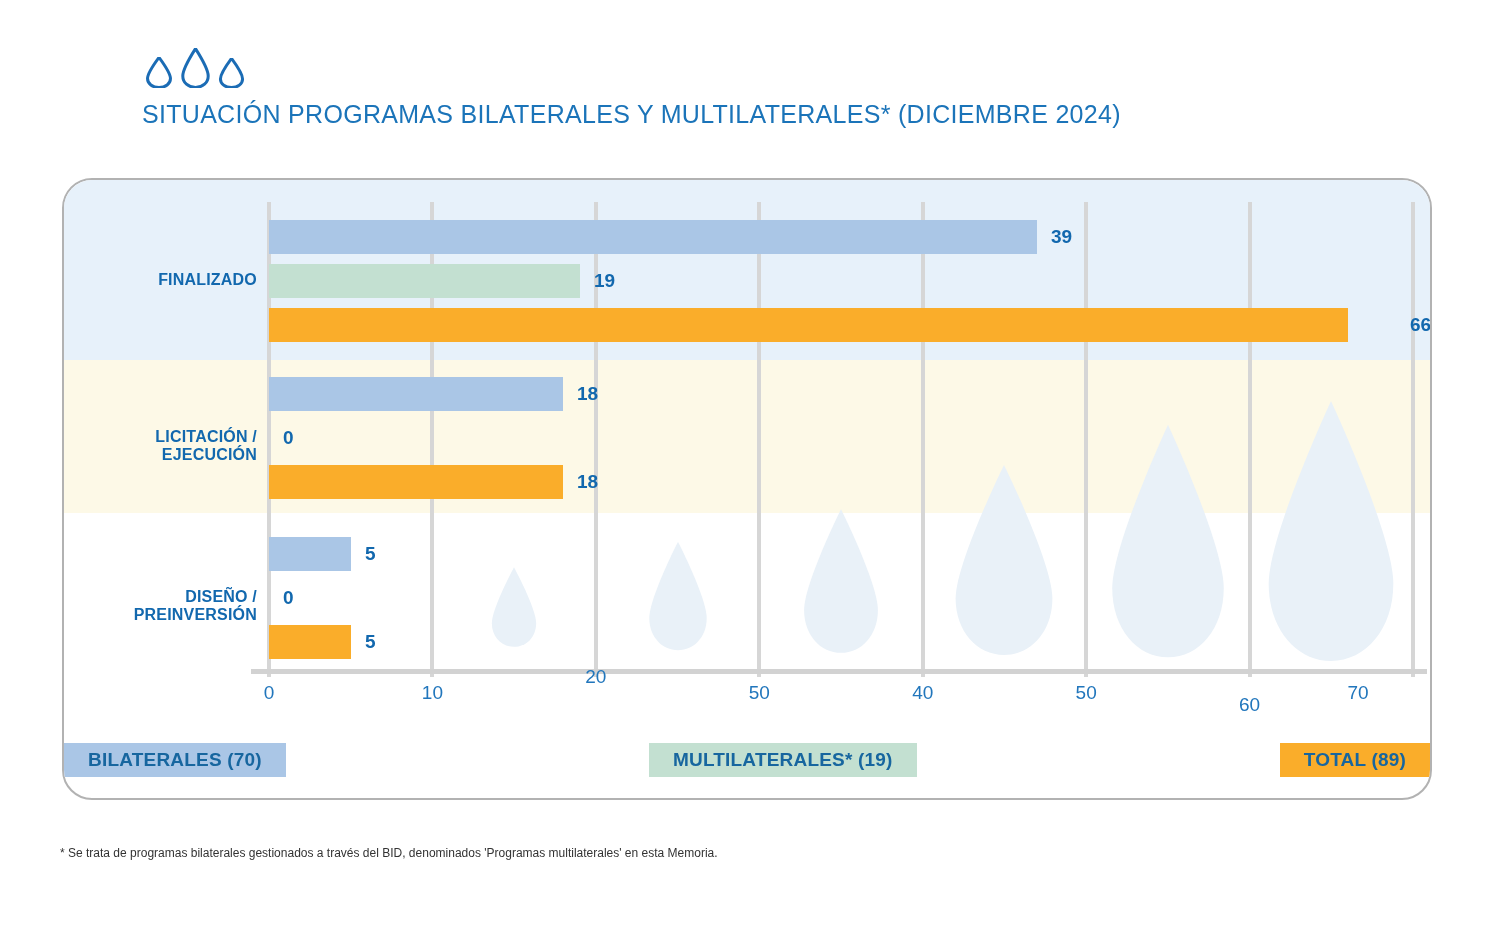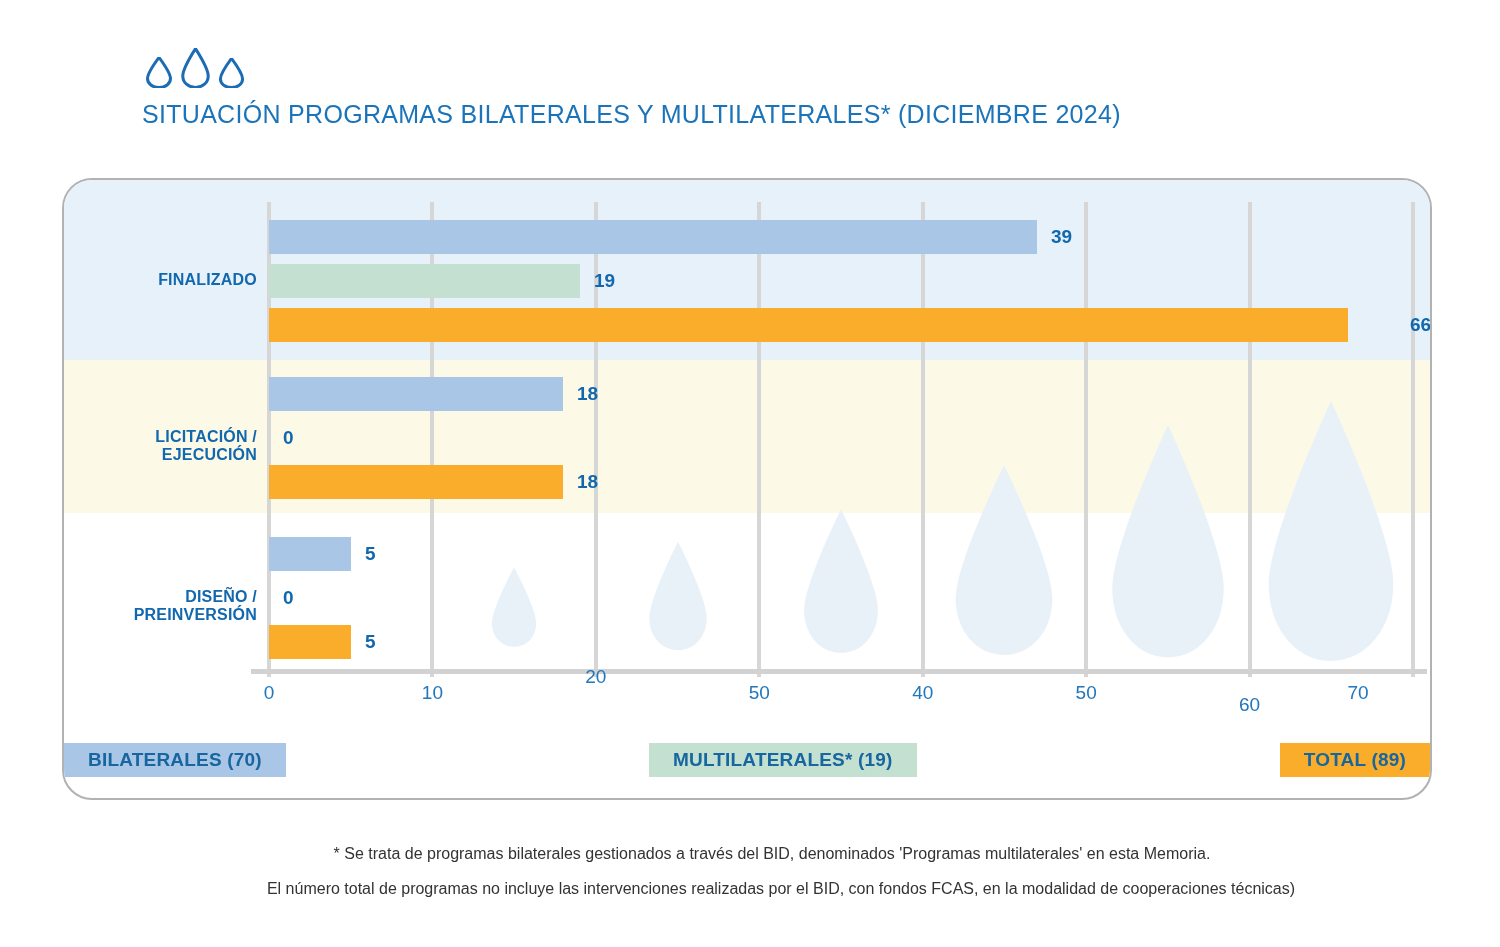--- a/index.html
+++ b/index.html
@@ -34,22 +34,22 @@
   .legend{
     position:absolute;left:0;top:563px;width:100%;
     display:flex;justify-content:space-between;gap:19px;
   }
   .legend-item{
     height:34px;line-height:34px;padding:0 24px;
     font-weight:bold;font-size:19px;color:#17669f;letter-spacing:.2px;
   }
   .watermark{position:absolute;}
   .footnote{
-    position:absolute;left:72px;top:836px;width:1400px;
-    font-size:16px;line-height:35px;color:#333333;text-align:center;
+    position:absolute;left:60px;top:836px;width:1400px;
+    font-size:12px;line-height:35px;color:#333333;
   }
   .footnote .fn2{padding-left:18px;}
 </style>
 </head>
 <body>
 
 <div class="page">
 
   <div class="logo" id="logo">
       <svg width="28" height="31" viewBox="0 0 100 132" preserveAspectRatio="none">
@@ -134,16 +134,15 @@
       </div>
     <div class="legend" id="legend">
         <div class="legend-item" style="background: rgb(170, 198, 230);">BILATERALES (70)</div>
         <div class="legend-item" style="background: rgb(195, 224, 209);">MULTILATERALES* (19)</div>
         <div class="legend-item" style="background: rgb(250, 173, 42);">TOTAL (89)</div>
       </div>
   </div>
 
   <div class="footnote">
     <div>* Se trata de programas bilaterales gestionados a través del BID, denominados 'Programas multilaterales' en esta Memoria.</div>
-    <div class="fn2">El número total de programas no incluye las intervenciones realizadas por el BID, con fondos FCAS, en la modalidad de cooperaciones técnicas)</div>
   </div>
 
 </div>
 
 </body></html>

